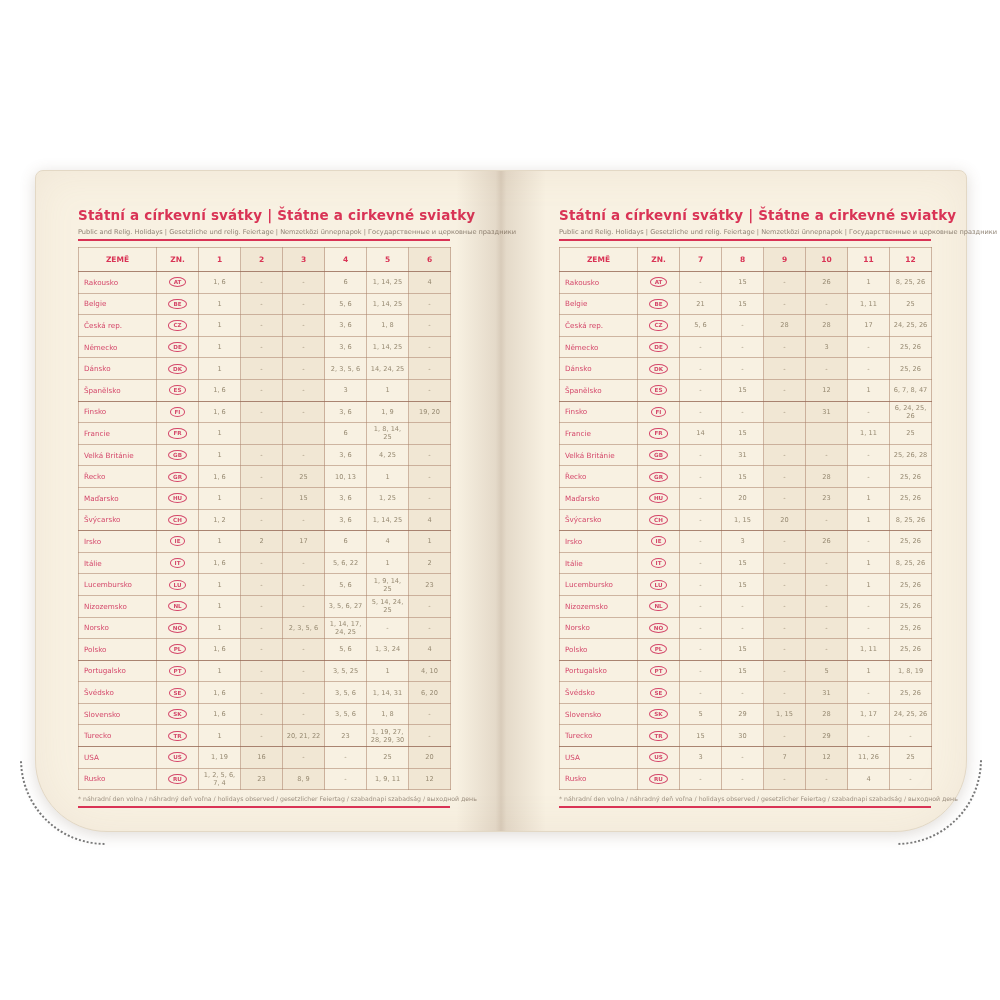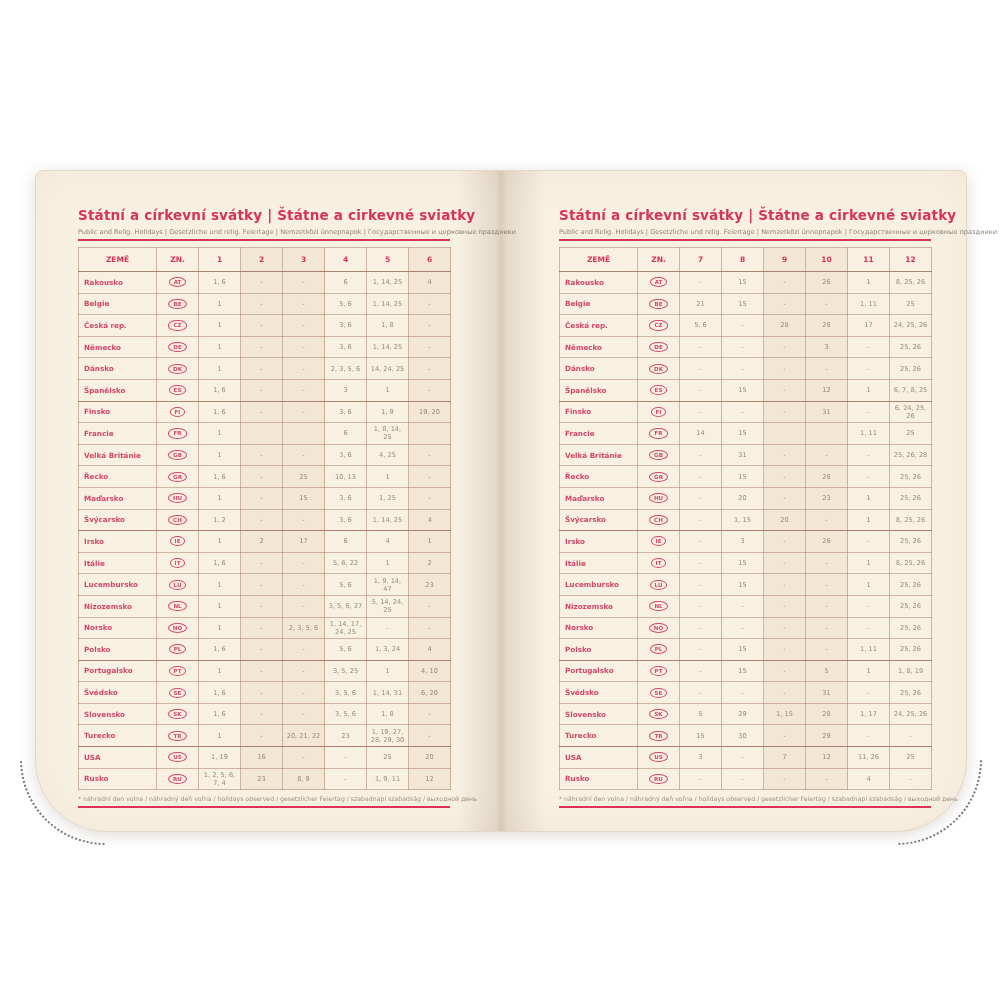--- a/index.html
+++ b/index.html
@@ -39,21 +39,21 @@
   .rule{height:2px;background:#d93355;margin-bottom:6px;}
   .rule.bottom{height:1.5px;margin-top:4px;}
   table{width:100%;border-collapse:collapse;table-layout:fixed;}
   th,td{border:1px solid rgba(172,132,108,.55);padding:1px 2px;}
   th{
     color:#d93355;font-size:7.5px;font-weight:bold;height:21px;text-align:center;
     border-bottom:1.6px solid rgba(150,105,85,.8);
   }
   td{font-size:6.6px;color:#978a72;text-align:center;height:18.6px;}
   td.country{
-    color:#d4476a;font-weight:bold;font-size:7.2px;text-align:left;padding-left:5px;
+    color:#d4476a;font-weight:normal;font-size:7.2px;text-align:left;padding-left:5px;
   }
   col.c-country{width:78px;}
   col.c-code{width:42px;}
   col.c-val{width:42px;}
   .oval{
     display:inline-block;border:1px solid #d4476a;border-radius:50%;
     color:#d4476a;font-size:5.6px;font-weight:bold;padding:1px 4px;line-height:1.1;
   }
   
   table.left-table th:nth-child(4), table.left-table td:nth-child(4),
@@ -244,21 +244,21 @@
               <td>1</td>
               <td>2</td>
             </tr>
             <tr>
               <td class="country">Lucembursko</td>
               <td><span class="oval">LU</span></td>
               <td>1</td>
               <td>-</td>
               <td>-</td>
               <td>5, 6</td>
-              <td>1, 9, 14, 47</td>
+              <td>1, 9, 14, 25</td>
               <td>23</td>
             </tr>
             <tr>
               <td class="country">Nizozemsko</td>
               <td><span class="oval">NL</span></td>
               <td>1</td>
               <td>-</td>
               <td>-</td>
               <td>3, 5, 6, 27</td>
               <td>5, 14, 24, 25</td>
@@ -431,21 +431,21 @@
               <td>25, 26</td>
             </tr>
             <tr class="group-end">
               <td class="country">Španělsko</td>
               <td><span class="oval">ES</span></td>
               <td>-</td>
               <td>15</td>
               <td>-</td>
               <td>12</td>
               <td>1</td>
-              <td>6, 7, 8, 25</td>
+              <td>6, 7, 8, 47</td>
             </tr>
             <tr>
               <td class="country">Finsko</td>
               <td><span class="oval">FI</span></td>
               <td>-</td>
               <td>-</td>
               <td>-</td>
               <td>31</td>
               <td>-</td>
               <td>6, 24, 25, 26</td>

